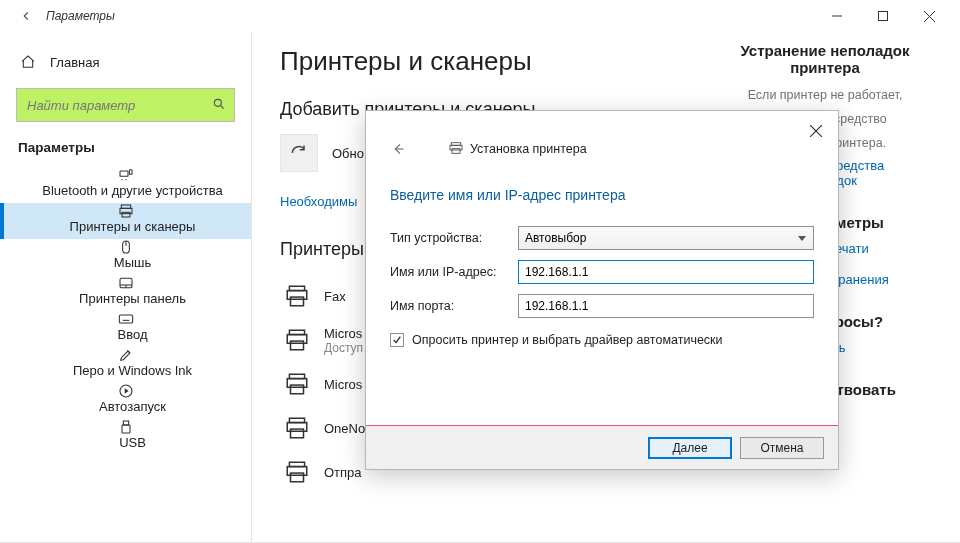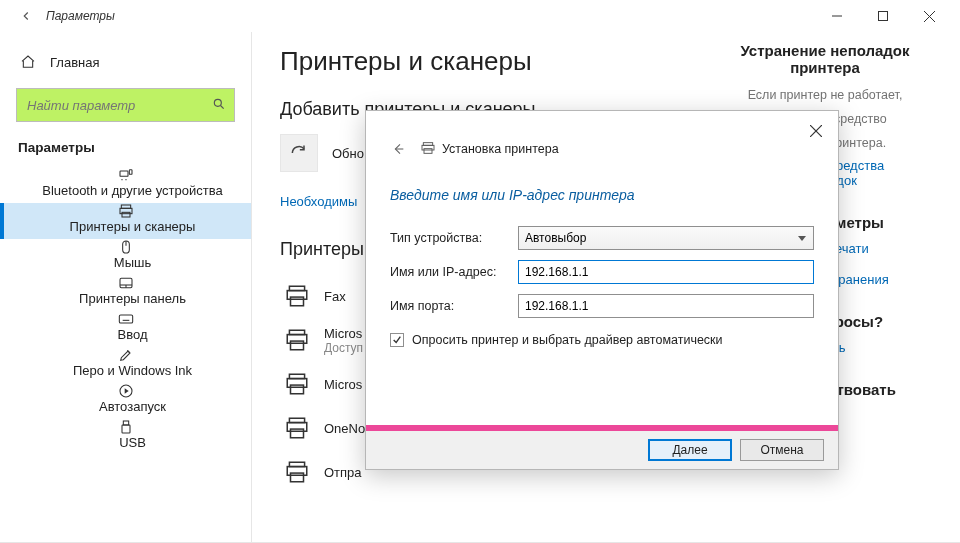--- a/index.html
+++ b/index.html
@@ -41,36 +41,36 @@
   .list-item { display:flex; align-items:center; height:44px; }
   .list-item .pico { width:34px; display:flex; justify-content:center; color:#333; }
   .list-item .ptxt { padding-left:10px; }
   .list-item .sub { color:#888; font-size:12px; }
   .side-h { font-size:15px; font-weight:600; margin:0 0 10px 0; }
   .side-p { font-size:12.5px; color:#737373; margin:0 0 6px 0; line-height:1.45; }
   .side-block { margin-bottom:26px;text-align:center; }
   
   .dialog { position:absolute; left:365px; top:110px; width:474px; height:360px; background:#fff; border:1px solid #b6b6b6; box-shadow:0 6px 24px rgba(0,0,0,0.22); }
   .dlg-close { position:absolute; top:8px; right:10px; width:24px; height:24px; display:flex; align-items:center; justify-content:center; color:#333; }
-  .dlg-header { display:flex; align-items:center; padding:26px 20px 4px 20px; }
+  .dlg-header { display:flex; align-items:center; padding:26px 20px 4px 20px;gap:28px; }
   .dlg-back { width:24px; height:24px; display:flex; align-items:center; justify-content:center; color:#555; }
   .dlg-title { padding-left:10px; font-size:12.5px; display:flex; align-items:center; }
   .dlg-title .pico2 { margin-right:6px; }
-  .dlg-sub { color:#0a5ea0; font-size:14px; padding:22px 41px 18px 24px;font-style:italic; }
+  .dlg-sub { color:#0a5ea0; font-size:14px; padding:22px 41px 18px 24px; }
   .form-row { display:flex; align-items:center; padding:5px 24px; }
   .form-row .flabel { width:128px; font-size:12.5px; }
   .form-row select, .form-row input[type=text] { flex:1; height:24px; border:1px solid #8f8f8f; font-size:12px; padding:0 6px; font-family:inherit; background:#fff; }
   .form-row select { appearance:none; background:linear-gradient(#fafafa,#efefef); padding-right:18px; }
   .select-wrap { position:relative; flex:1; display:flex; }
   .select-wrap::after { content:""; position:absolute; right:8px; top:50%; margin-top:-2px; border-left:4px solid transparent; border-right:4px solid transparent; border-top:5px solid #555; pointer-events:none; }
   .form-row input.focused { border:1px solid #0078d4; }
   .checkbox-row { display:flex; align-items:center; padding:10px 24px; font-size:12.5px; }
   .checkbox-row .cb { width:14px; height:14px; border:1px solid #8f8f8f; margin-right:8px; display:flex; align-items:center; justify-content:center; background:#fff; }
   .checkbox-row .cb svg { display:block; }
-  .dlg-footer { position:absolute; left:0; right:0; bottom:0; height:44px; background:#f0f0f0; border-top:6px solid #ec4899; display:flex; align-items:center; justify-content:flex-end; padding:0 14px; }
+  .dlg-footer { position:absolute; left:0; right:0; bottom:0; height:44px; background:#f0f0f0; border-top:1px solid #ec4899; display:flex; align-items:center; justify-content:flex-end; padding:0 14px; }
   .btn { height:22px; min-width:84px; margin-left:8px; font-size:12px; border:1px solid #999; background:#e9e9e9; display:flex; align-items:center; justify-content:center; padding:0 10px; }
   .btn.primary { border:2px solid #0078d4; background:#e6f0fa; }
 </style>
 </head>
 <body>
 
 <div class="window">
 
   <div class="titlebar">
     <div class="back">

